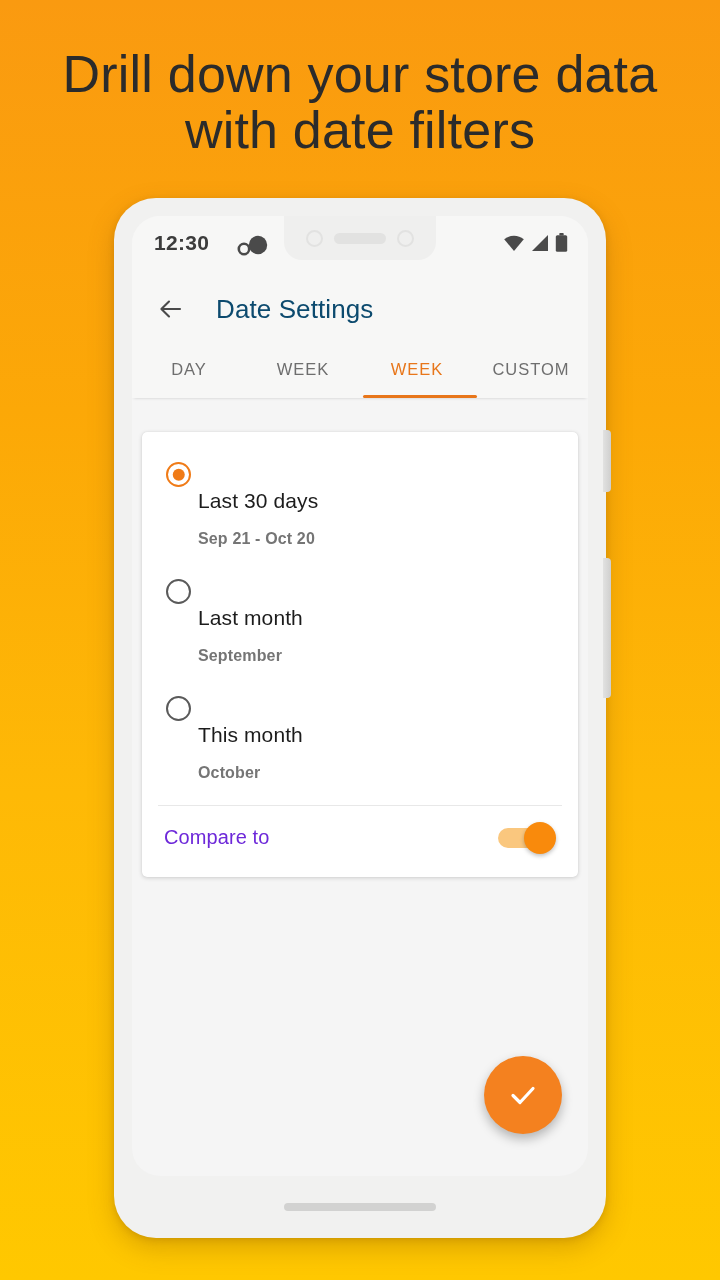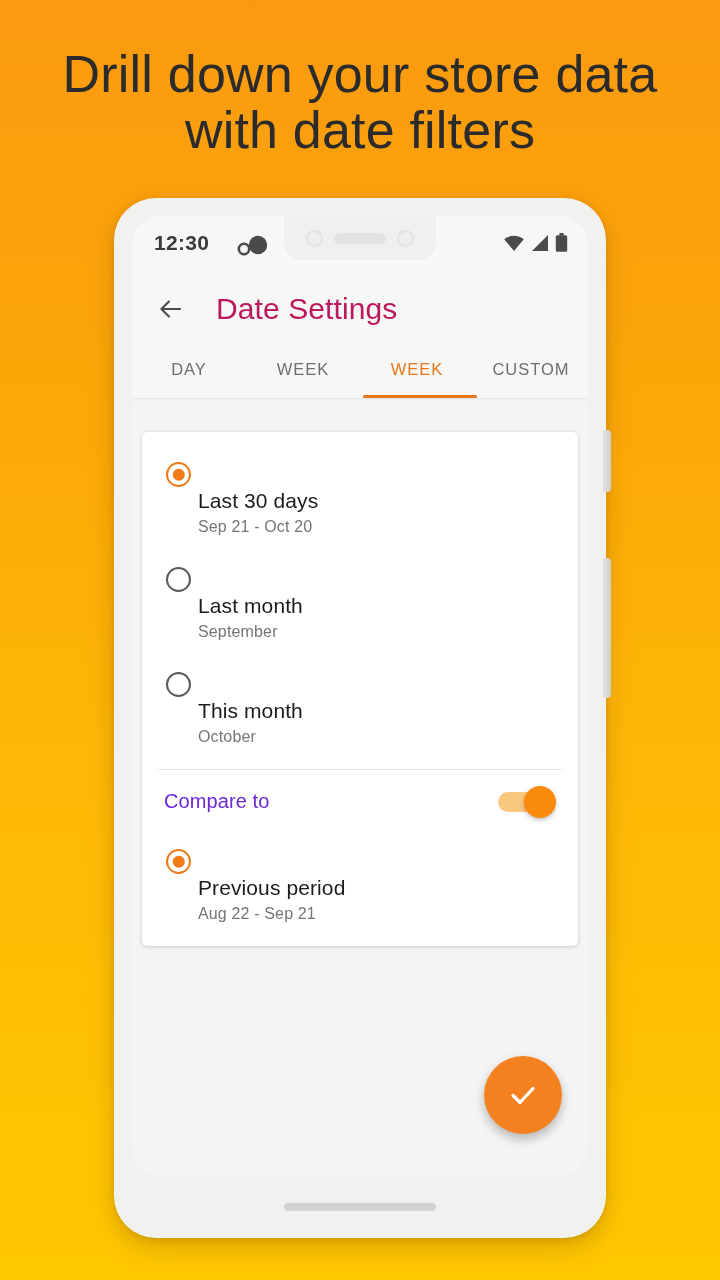--- a/index.html
+++ b/index.html
@@ -105,22 +105,22 @@
   .appbar {
     height: 62px;
     background: #F7F7F6;
     display: flex;
     align-items: center;
     padding: 0 0 0 26px;
   }
   .back-arrow { width: 26px; height: 26px; cursor: pointer; }
   .appbar-title {
     margin-left: 32px;
-    font-size: 30px;
-    color: #be185d;
+    font-size: 26px;
+    color: #0c4a6e;
     letter-spacing: 0.1px;
   }
 
   
   .tabs {
     position: relative;
     height: 58px;
     background: #F7F7F6;
     display: flex;
     align-items: center;
@@ -184,22 +184,23 @@
   .opt-text { margin-left: 38px; }
   .opt-title {
     font-size: 21px;
     color: #1C1C1C;
     line-height: 27px;
     letter-spacing: 0.1px;
   }
   .opt-sub {
     font-size: 16px;
     color: #757575;
-    margin-top: 4px;
+    margin-top: 16px;
     letter-spacing: 0.15px;
+    font-weight: bold;
   }
 
   .divider {
     height: 1px;
     background: #E8E8E8;
     margin: 10px 16px 0 16px;
   }
 
   .compare-row {
     display: flex;
@@ -353,27 +354,20 @@
       <div class="divider"></div>
 
       <div class="compare-row">
         <div class="compare-label">Compare to</div>
         <div class="switch">
           <div class="track"></div>
           <div class="thumb"></div>
         </div>
       </div>
 
-      <div class="option">
-        <div class="radio checked"></div>
-        <div class="opt-text">
-          <div class="opt-title">Previous period</div>
-          <div class="opt-sub">Aug 22 - Sep 21</div>
-        </div>
-      </div>
 
     </div>
 
     <div class="fab">
       <svg width="36" height="36" viewBox="0 0 36 36">
         <path d="M8 18.5 L15 25.5 L28 11.5" fill="none" stroke="#FFFFFF" stroke-width="3.2" stroke-linecap="round" stroke-linejoin="round"></path>
       </svg>
     </div>
 
   </div>

